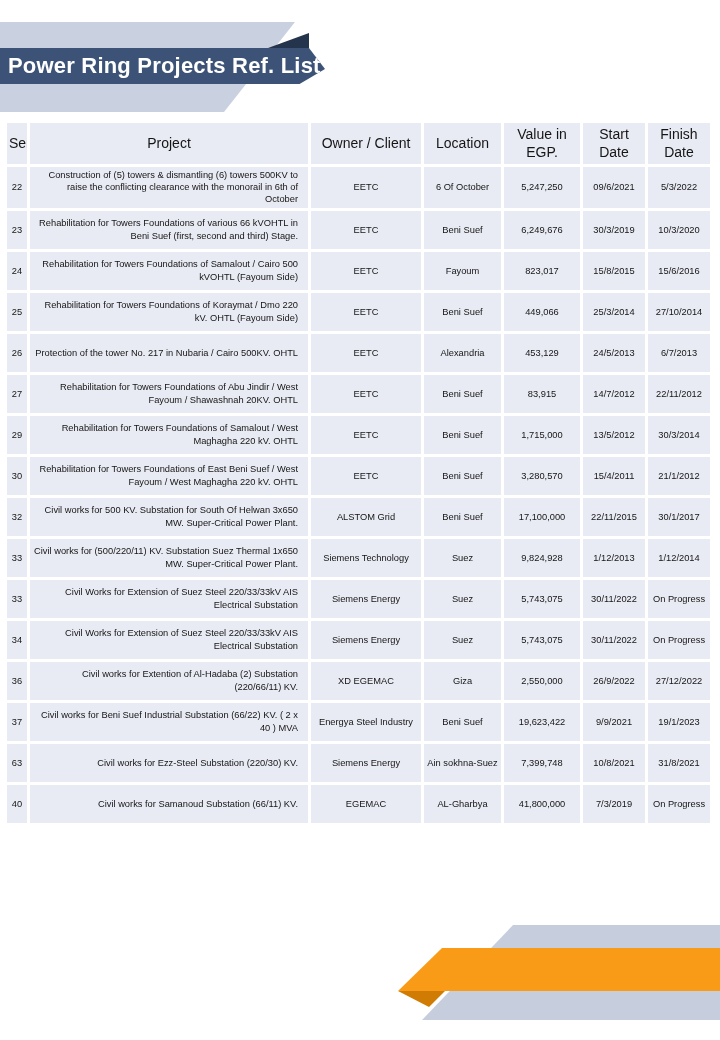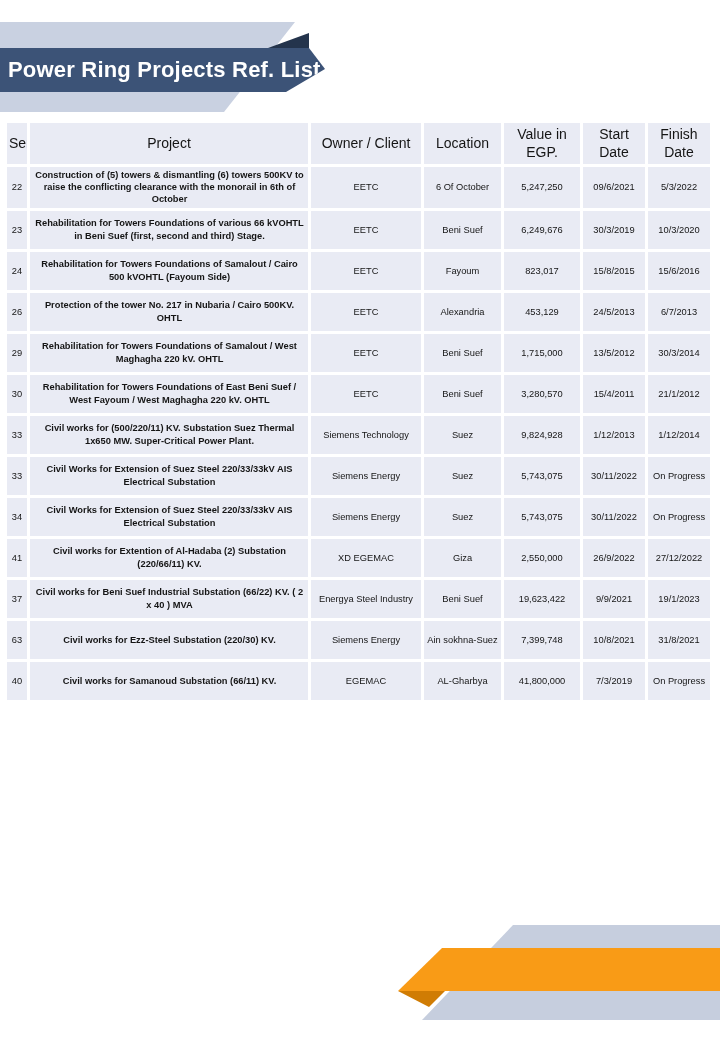--- a/index.html
+++ b/index.html
@@ -14,21 +14,21 @@
     position:absolute;left:0;top:22px;width:300px;height:90px;
     background:#c9d1e1;
     clip-path:polygon(0 0,295px 0,224px 90px,0 90px);
   }
   .navy-fold{
     position:absolute;left:268px;top:33px;width:41px;height:15px;
     background:#24344c;
     clip-path:polygon(0 100%,100% 0,100% 100%);
   }
   .title-banner{
-    position:absolute;left:0;top:48px;width:326px;height:44px;
+    position:absolute;left:0;top:48px;width:326px;height:36px;
     background:#3c5377;
     clip-path:polygon(0 0,309px 0,325px 21px,286px 44px,0 44px);
     display:flex;align-items:center;
   }
   .title-banner span{
     color:#ffffff;font-size:22px;font-weight:bold;
     padding-left:8px;letter-spacing:.2px;white-space:nowrap;
   }
   
   .tbl-wrap{position:absolute;left:4px;top:120px;}
@@ -46,21 +46,21 @@
   th,td{
     background:#e9ebf4;
     font-size:9.3px;line-height:1.32;
     font-weight:normal;
     text-align:center;vertical-align:middle;
     padding:2px 2px;
     overflow:hidden;
   }
   th{height:26px;font-size:14px;}
   td{height:34px;}
-  td.cell-project{text-align:center;padding-left:4px;padding-right:3px;font-weight:bold;}
+  td.cell-project{text-align:right;padding-left:4px;padding-right:10px;}
   
   .footer-gray{
     position:absolute;left:0;top:925px;width:720px;height:95px;
     background:#c6cede;
     clip-path:polygon(513px 0,720px 0,720px 95px,422px 95px);
   }
   .footer-orange{
     position:absolute;left:0;top:948px;width:720px;height:43px;
     background:#f99b16;
     clip-path:polygon(442px 0,720px 0,720px 43px,398px 43px);
@@ -124,45 +124,72 @@
         <tr>
     <td class="cell-ser">24</td>
     <td class="cell-project">Rehabilitation for Towers Foundations of Samalout / Cairo 500 kVOHTL  (Fayoum Side)</td>
     <td class="cell-owner">EETC</td>
     <td class="cell-location">Fayoum</td>
     <td class="cell-value">823,017</td>
     <td class="cell-start">15/8/2015</td>
     <td class="cell-finish">15/6/2016</td>
   </tr>
         <tr>
+    <td class="cell-ser">25</td>
+    <td class="cell-project">Rehabilitation for Towers Foundations of Koraymat / Dmo 220 kV. OHTL  (Fayoum Side)</td>
+    <td class="cell-owner">EETC</td>
+    <td class="cell-location">Beni Suef</td>
+    <td class="cell-value">449,066</td>
+    <td class="cell-start">25/3/2014</td>
+    <td class="cell-finish">27/10/2014</td>
+  </tr>
+        <tr>
     <td class="cell-ser">26</td>
     <td class="cell-project">Protection of the tower No. 217 in  Nubaria / Cairo 500KV. OHTL</td>
     <td class="cell-owner">EETC</td>
     <td class="cell-location">Alexandria</td>
     <td class="cell-value">453,129</td>
     <td class="cell-start">24/5/2013</td>
     <td class="cell-finish">6/7/2013</td>
   </tr>
         <tr>
+    <td class="cell-ser">27</td>
+    <td class="cell-project">Rehabilitation for Towers Foundations of Abu Jindir / West Fayoum / Shawashnah 20KV. OHTL</td>
+    <td class="cell-owner">EETC</td>
+    <td class="cell-location">Beni Suef</td>
+    <td class="cell-value">83,915</td>
+    <td class="cell-start">14/7/2012</td>
+    <td class="cell-finish">22/11/2012</td>
+  </tr>
+        <tr>
     <td class="cell-ser">29</td>
     <td class="cell-project">Rehabilitation for Towers Foundations of Samalout  / West Maghagha 220 kV. OHTL</td>
     <td class="cell-owner">EETC</td>
     <td class="cell-location">Beni Suef</td>
     <td class="cell-value">1,715,000</td>
     <td class="cell-start">13/5/2012</td>
     <td class="cell-finish">30/3/2014</td>
   </tr>
         <tr>
     <td class="cell-ser">30</td>
     <td class="cell-project">Rehabilitation for Towers Foundations of East Beni Suef  / West Fayoum / West Maghagha 220 kV. OHTL</td>
     <td class="cell-owner">EETC</td>
     <td class="cell-location">Beni Suef</td>
     <td class="cell-value">3,280,570</td>
     <td class="cell-start">15/4/2011</td>
     <td class="cell-finish">21/1/2012</td>
+  </tr>
+        <tr>
+    <td class="cell-ser">32</td>
+    <td class="cell-project">Civil works for  500 KV. Substation for South Of Helwan 3x650 MW. Super-Critical Power Plant.</td>
+    <td class="cell-owner">ALSTOM Grid</td>
+    <td class="cell-location">Beni Suef</td>
+    <td class="cell-value">17,100,000</td>
+    <td class="cell-start">22/11/2015</td>
+    <td class="cell-finish">30/1/2017</td>
   </tr>
         <tr>
     <td class="cell-ser">33</td>
     <td class="cell-project">Civil works for  (500/220/11) KV. Substation Suez Thermal 1x650 MW. Super-Critical Power Plant.</td>
     <td class="cell-owner">Siemens Technology</td>
     <td class="cell-location">Suez</td>
     <td class="cell-value">9,824,928</td>
     <td class="cell-start">1/12/2013</td>
     <td class="cell-finish">1/12/2014</td>
   </tr>
@@ -178,21 +205,21 @@
         <tr>
     <td class="cell-ser">34</td>
     <td class="cell-project">Civil Works for Extension of Suez Steel 220/33/33kV AIS Electrical Substation</td>
     <td class="cell-owner">Siemens Energy</td>
     <td class="cell-location">Suez</td>
     <td class="cell-value">5,743,075</td>
     <td class="cell-start">30/11/2022</td>
     <td class="cell-finish">On Progress</td>
   </tr>
         <tr>
-    <td class="cell-ser">41</td>
+    <td class="cell-ser">36</td>
     <td class="cell-project">Civil works for Extention of Al-Hadaba (2) Substation (220/66/11) KV.</td>
     <td class="cell-owner">XD EGEMAC</td>
     <td class="cell-location">Giza</td>
     <td class="cell-value">2,550,000</td>
     <td class="cell-start">26/9/2022</td>
     <td class="cell-finish">27/12/2022</td>
   </tr>
         <tr>
     <td class="cell-ser">37</td>
     <td class="cell-project">Civil works for Beni Suef Industrial Substation (66/22) KV.  ( 2 x 40 ) MVA</td>

